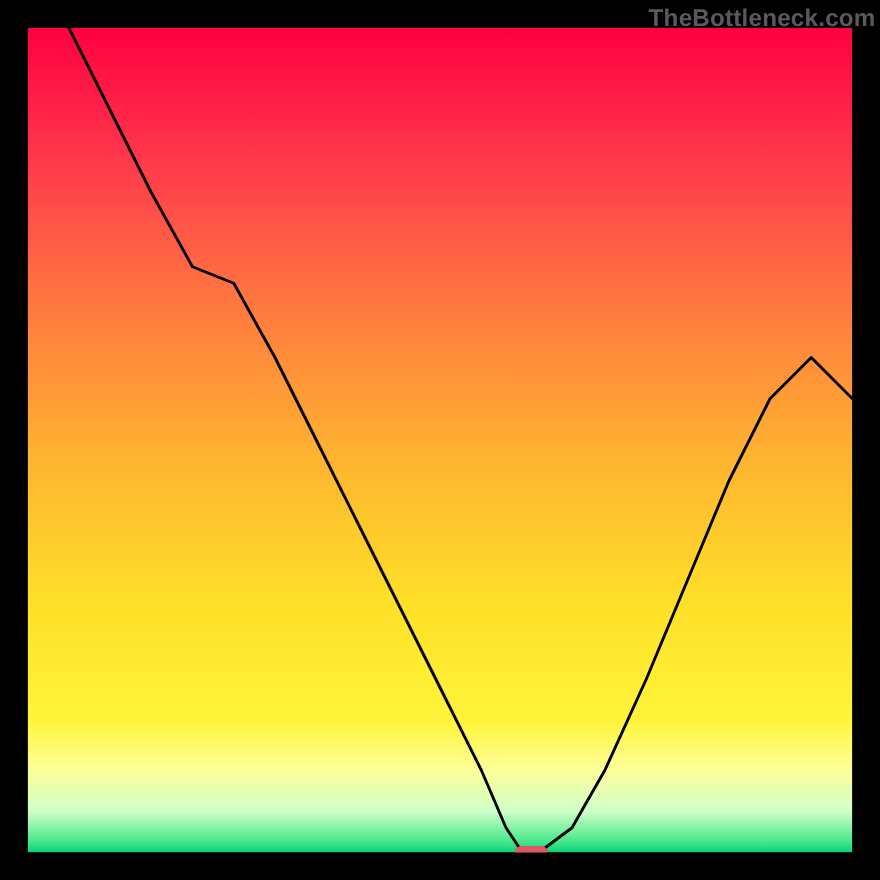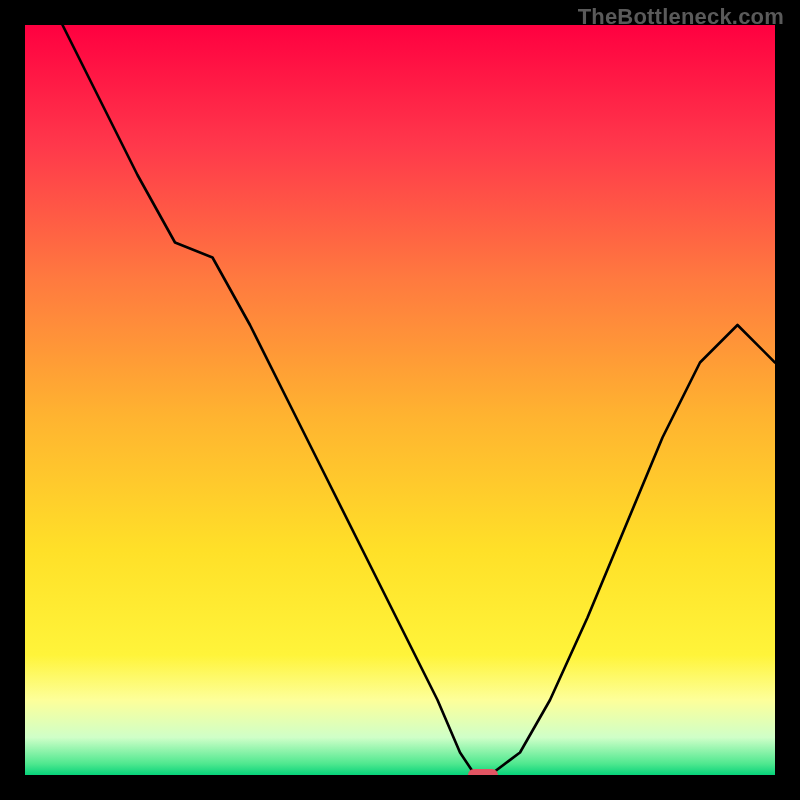--- a/index.html
+++ b/index.html
@@ -13,21 +13,21 @@
   }
   .frame {
     position: relative;
     width: 800px;
     height: 800px;
     background: #000;
   }
   .watermark {
     position: absolute;
     top: 4px;
-    right: 16px;
+    right: 4px;
     color: #5a5a5a;
     font-size: 22px;
     font-weight: 600;
     letter-spacing: 0.2px;
     z-index: 10;
   }
   .plot-area {
     position: absolute;
     left: 25px;
     top: 25px;

